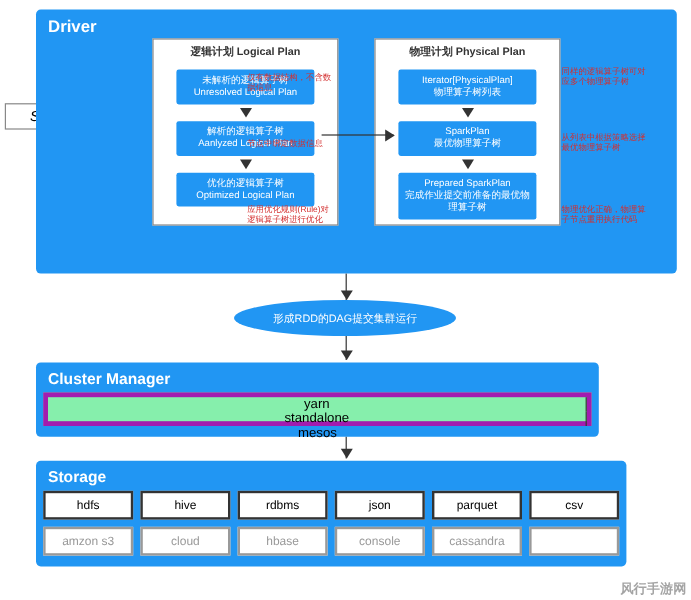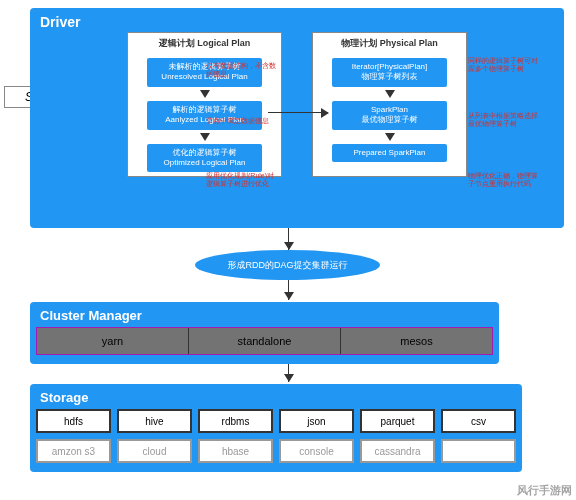--- a/index.html
+++ b/index.html
@@ -17,21 +17,21 @@
   .sql-arrow::after { content: ''; position: absolute; right: -1px; top: -4px; border-left: 8px solid #333; border-top: 5px solid transparent; border-bottom: 5px solid transparent; }
   .big-arrow { position: absolute; left: 232px; top: 80px; width: 60px; height: 1px; background: #333; }
   .big-arrow::after { content: ''; position: absolute; right: -1px; top: -4px; border-left: 8px solid #333; border-top: 5px solid transparent; border-bottom: 5px solid transparent; }
   .down-connector { position: absolute; left: 288px; top: 228px; width: 1px; height: 22px; background: #333; }
   .down-connector::after { content: ''; position: absolute; left: -4px; bottom: 0; border-top: 8px solid #333; border-left: 5px solid transparent; border-right: 5px solid transparent; }
   .dag-ellipse { position: absolute; left: 195px; top: 250px; width: 185px; height: 30px; background: #2196f3; border-radius: 50%; color: #fff; display: flex; align-items: center; justify-content: center; font-size: 9px; }
   .down-connector2 { position: absolute; left: 288px; top: 280px; width: 1px; height: 20px; background: #333; }
   .down-connector2::after { content: ''; position: absolute; left: -4px; bottom: 0; border-top: 8px solid #333; border-left: 5px solid transparent; border-right: 5px solid transparent; }
   .cluster-box { position: absolute; left: 30px; top: 302px; width: 469px; height: 62px; background: #2196f3; border-radius: 4px; padding: 6px; }
   .cluster-title { color: #fff; font-size: 13px; font-weight: bold; margin-bottom: 4px; padding-left: 4px; }
-  .cluster-row { background: #737373; border: 1px solid #a21caf; display: flex; height: 28px; }
+  .cluster-row { background: #86efac; border: 4px solid #a21caf; display: flex; height: 28px; flex-direction: column; }
   .cluster-cell { flex: 1; border-right: 1px solid #333; display: flex; align-items: center; justify-content: center; font-size: 11px; }
   .cluster-cell:last-child { border-right: none; }
   .down-connector3 { position: absolute; left: 288px; top: 364px; width: 1px; height: 18px; background: #333; }
   .down-connector3::after { content: ''; position: absolute; left: -4px; bottom: 0; border-top: 8px solid #333; border-left: 5px solid transparent; border-right: 5px solid transparent; }
   .storage-box { position: absolute; left: 30px; top: 384px; width: 492px; height: 88px; background: #2196f3; border-radius: 4px; padding: 6px; }
   .storage-title { color: #fff; font-size: 13px; font-weight: bold; margin-bottom: 4px; padding-left: 4px; }
   .storage-row { display: flex; gap: 6px; margin-bottom: 6px; }
   .storage-cell { flex: 1; background: #fff; border: 2px solid #333; display: flex; align-items: center; justify-content: center; font-size: 10px; height: 24px; }
   .storage-cell.gray { border-color: #999; color: #999; }
   .watermark { position: absolute; right: 4px; bottom: 2px; color: rgba(90,90,90,0.55); font-size: 11px; font-weight: bold; }
@@ -66,21 +66,21 @@
       <div class="plan-col-title">物理计划 Physical Plan</div>
       <div class="step-box">
         <span>Iterator[PhysicalPlan]</span><br><span>物理算子树列表</span>
       </div>
       <div class="arrow-down"></div>
       <div class="step-box">
         <span>SparkPlan</span><br><span>最优物理算子树</span>
       </div>
       <div class="arrow-down"></div>
       <div class="step-box">
-        <span>Prepared SparkPlan</span><br>
+        <span>Prepared SparkPlan</span><br><span>完成作业提交前准备的最优物理算子树</span>
       </div>
     </div>
 
     <div class="anno" style="left:170px; top:30px">仅有数据结构，不含数据信息</div>
     <div class="anno" style="left:170px; top:85px">节点中绑定数据信息</div>
     <div class="anno" style="left:170px; top:140px">应用优化规则(Rule)对逻辑算子树进行优化</div>
     <div class="anno" style="left:432px; top:25px">同样的逻辑算子树可对应多个物理算子树</div>
     <div class="anno" style="left:432px; top:80px">从列表中根据策略选择最优物理算子树</div>
     <div class="anno" style="left:432px; top:140px">物理优化正确，物理算子节点重用执行代码</div>
   </div>

